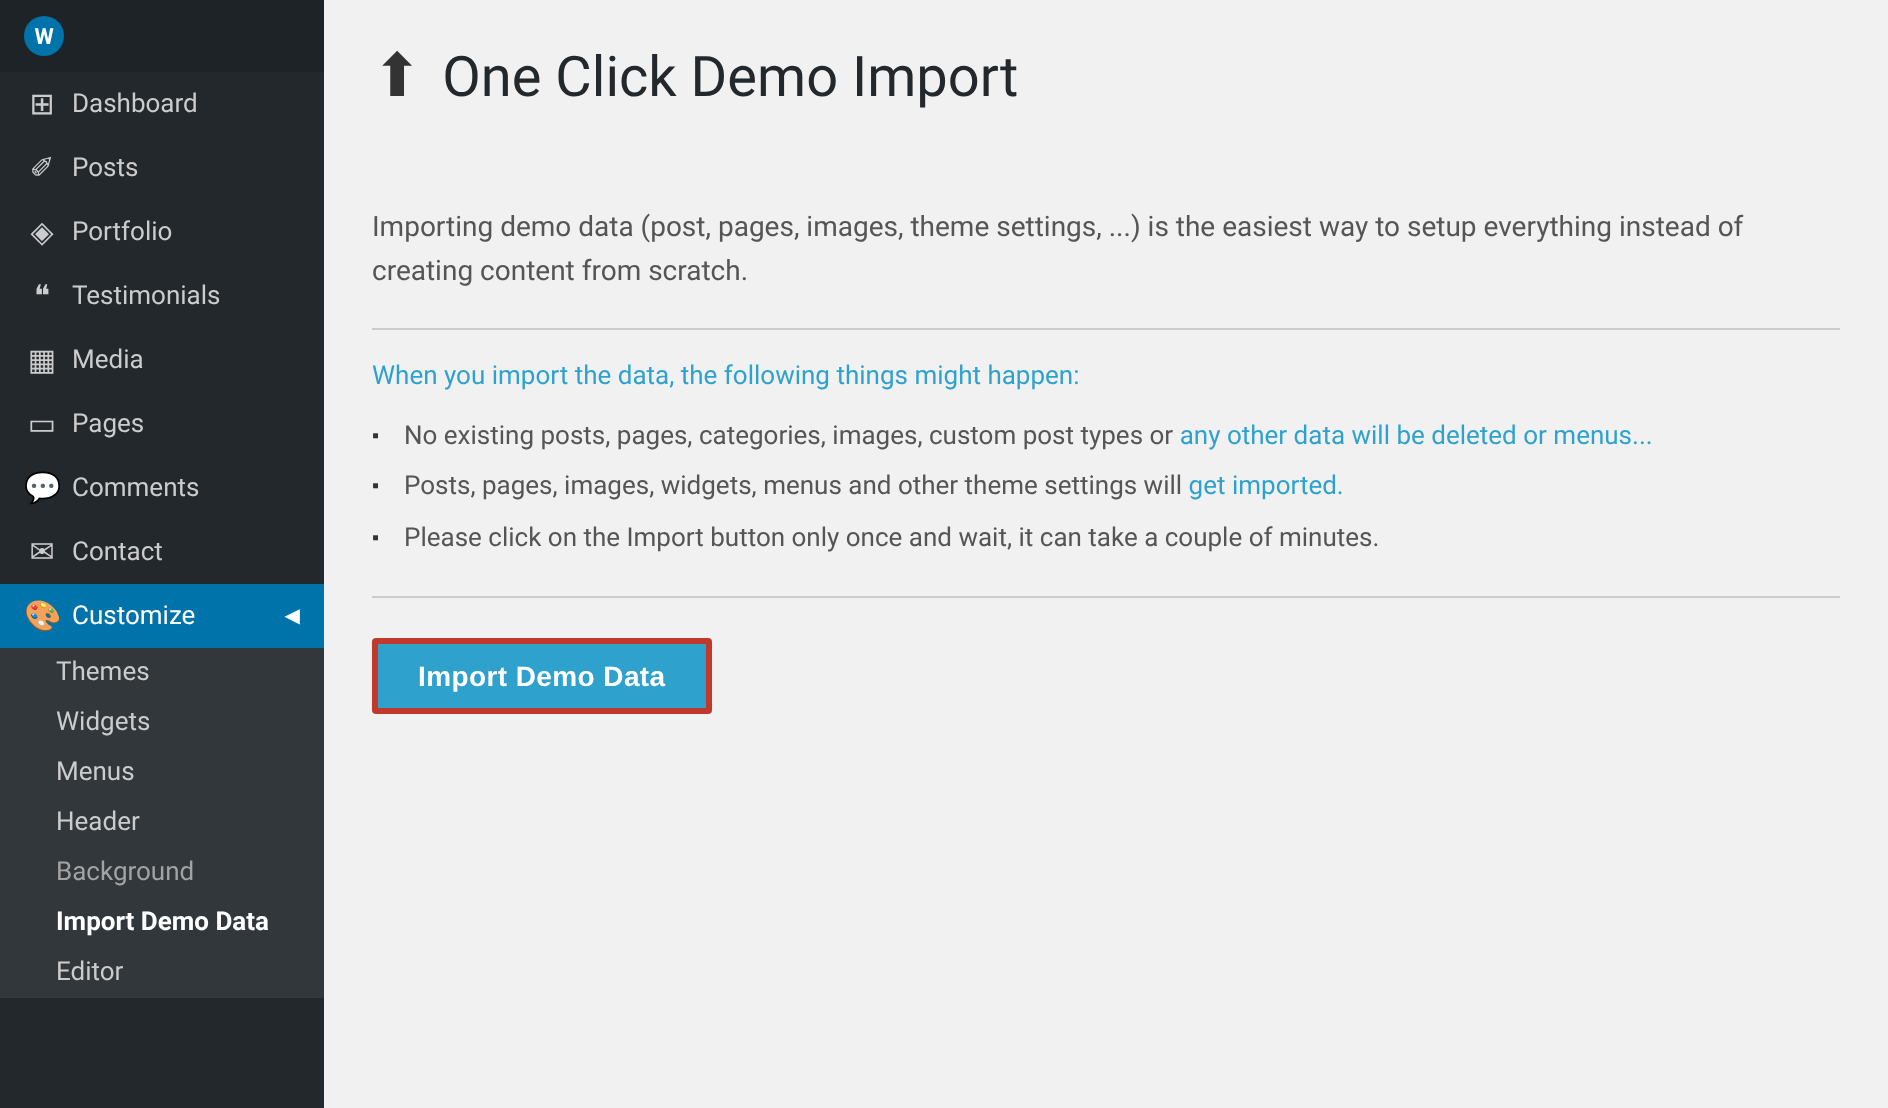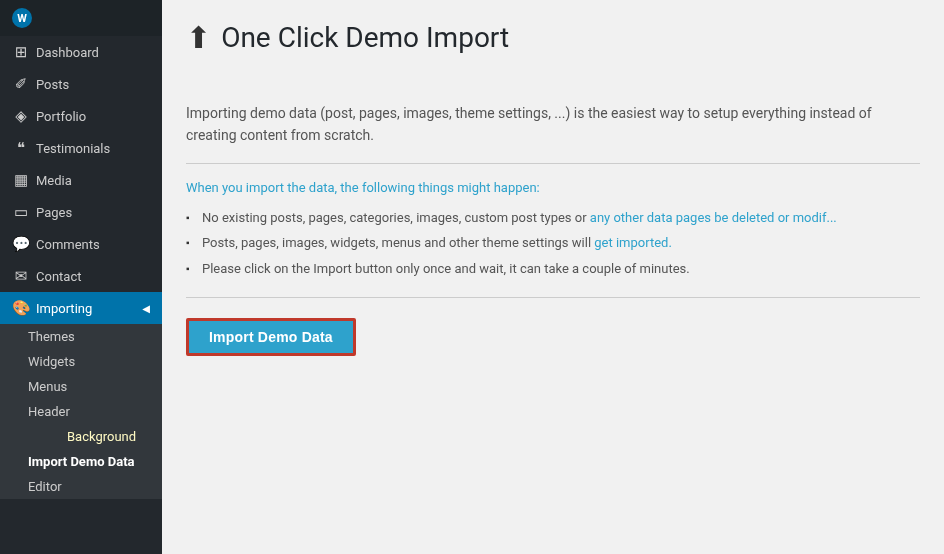--- a/index.html
+++ b/index.html
@@ -161,38 +161,38 @@
     <span>Comments</span>
   </div>
   <div class="sidebar-item">
     <span class="icon">✉</span>
     <span>Contact</span>
   </div>
 
   <div class="appearance-section">
     <div class="sidebar-item active-parent" style="background:#0073aa; color:#fff;">
       <span class="icon">🎨</span>
-      <span>Importing</span>
+      <span>Customize</span>
       <span class="arrow">◀</span>
     </div>
     <div class="sub-menu">
       <div class="sub-item">
         <span>Themes</span>
       </div>
       <div class="sub-item">
         <span>Widgets</span>
       </div>
       <div class="sub-item">
         <span>Menus</span>
       </div>
       <div class="sub-item">
         <span>Header</span>
       </div>
       <div class="sub-item highlight">
-        <span style="color:#fef9c3;margin-left:39px;">Background</span>
+        <span style="color:#a3a3a3;">Background</span>
       </div>
       <div class="sub-item active" style="font-weight:bold; color:#fff;">
         <span>Import Demo Data</span>
       </div>
       <div class="sub-item">
         <span>Editor</span>
       </div>
     </div>
   </div>
 </div>
@@ -207,21 +207,21 @@
   <p class="intro-text">Importing demo data (post, pages, images, theme settings, ...) is the easiest way to setup everything instead of creating content from scratch.</p>
 
   <hr class="divider">
 
   <div class="info-section">
     <p class="might-happen">
       <span>When you import the data, the following things </span><span style="color:#2ea2cc;">might happen:</span>
     </p>
     <ul class="bullet-list">
       <li>
-        <span>No existing posts, pages, categories, images, custom post types or </span><span class="link-text">any other data pages be deleted or modif...</span>
+        <span>No existing posts, pages, categories, images, custom post types or </span><span class="link-text">any other data will be deleted or menus...</span>
       </li>
       <li>
         <span>Posts, pages, images, widgets, menus and other theme settings will </span><span class="link-text">get imported.</span>
       </li>
       <li>
         <span>Please click on the Import button only once and wait, it can take a couple of minutes.</span>
       </li>
     </ul>
   </div>
 

